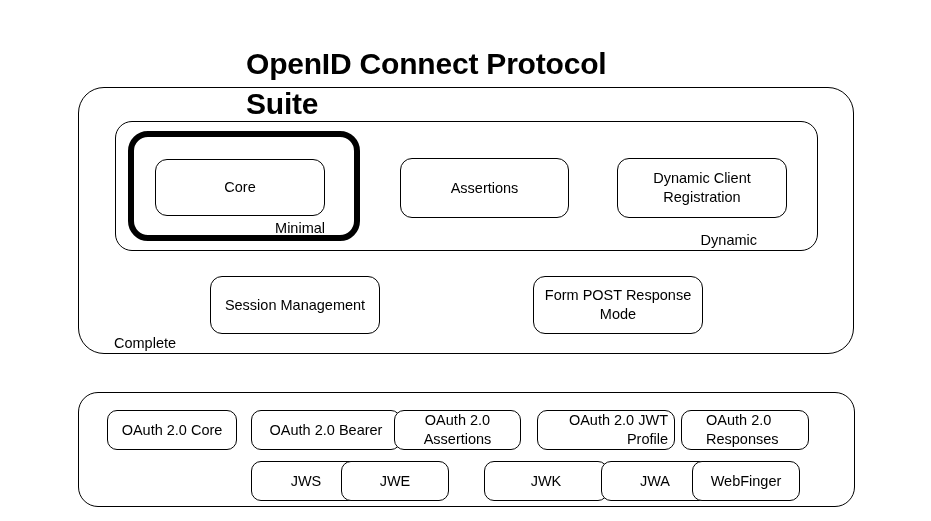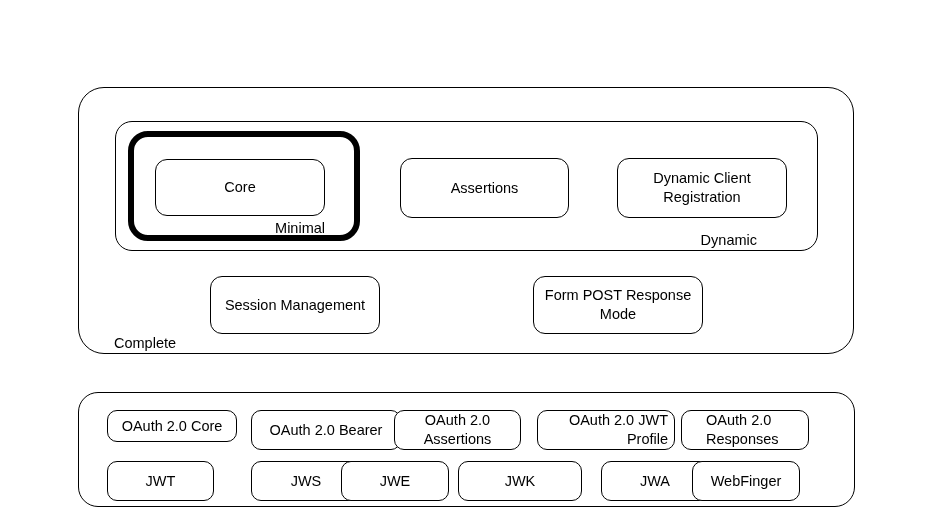--- a/index.html
+++ b/index.html
@@ -109,39 +109,40 @@
   .box.leftish { justify-content: flex-start; text-align: left; padding-left: 24px; }
 
   
   .box-core      { left: 155px; top: 159px; width: 170px; height: 57px; z-index: 30; }
   .box-discovery { left: 400px; top: 158px; width: 169px; height: 60px; }
   .box-dcr       { left: 617px; top: 158px; width: 170px; height: 60px; }
   .box-session   { left: 210px; top: 276px; width: 170px; height: 58px; }
   .box-formpost  { left: 533px; top: 276px; width: 170px; height: 58px; }
 
   
-  .f1-0 { left: 107px; top: 410px; width: 130px; height: 32px; }
+  .f1-0 { left: 107px; top: 410px; width: 130px; height: 40px; }
   .f1-1 { left: 251px; top: 410px; width: 150px; height: 40px; }
   .f1-2 { left: 394px; top: 410px; width: 127px; height: 40px; }
   .f1-3 { left: 537px; top: 410px; width: 138px; height: 40px; text-align: right; }
   .f1-4 { left: 681px; top: 410px; width: 128px; height: 40px; }
 
   
   .f2-0 { left: 107px; top: 461px; width: 107px; height: 40px; }
   .f2-1 { left: 224px; top: 461px; width: 110px; height: 40px; margin-left: 27px; }
   .f2-2 { left: 341px; top: 461px; width: 108px; height: 40px; }
-  .f2-3 { left: 458px; top: 461px; width: 124px; height: 40px; }
+  .f2-3 { left: 484px; top: 461px; width: 124px; height: 40px; }
   .f2-4 { left: 575px; top: 461px; width: 108px; height: 40px; margin-left: 26px; }
   .f2-5 { left: 692px; top: 461px; width: 108px; height: 40px; }
 </style>
 </head>
 <body>
 
 <div id="stage">
 
+  <div class="diagram-title">OpenID Connect Protocol Suite</div>
 
   <div class="grp grp-complete"></div>
 
   <div class="grp grp-dynamic"></div>
 
   <div class="grp grp-minimal"></div>
 
   <div class="grp-label label-minimal">Minimal</div>
   <div class="grp-label label-dynamic">Dynamic</div>
   <div class="grp-label label-complete">Complete</div>
@@ -153,20 +154,19 @@
   <div class="box box-formpost">Form POST Response Mode</div>
 
   <div class="grp grp-foundation"></div>
 
   <div class="box small f1-0">OAuth 2.0 Core</div>
   <div class="box small f1-1">OAuth 2.0 Bearer</div>
   <div class="box small f1-2">OAuth 2.0 Assertions</div>
   <div class="box small f1-3">OAuth 2.0 JWT Profile</div>
   <div class="box small leftish f1-4">OAuth 2.0 Responses</div>
 
-  <div class="box small f2-0">JWT</div>
   <div class="box small f2-1">JWS</div>
   <div class="box small f2-2">JWE</div>
   <div class="box small f2-3">JWK</div>
   <div class="box small f2-4">JWA</div>
   <div class="box small f2-5">WebFinger</div>
 
 </div>
 
 </body></html>

